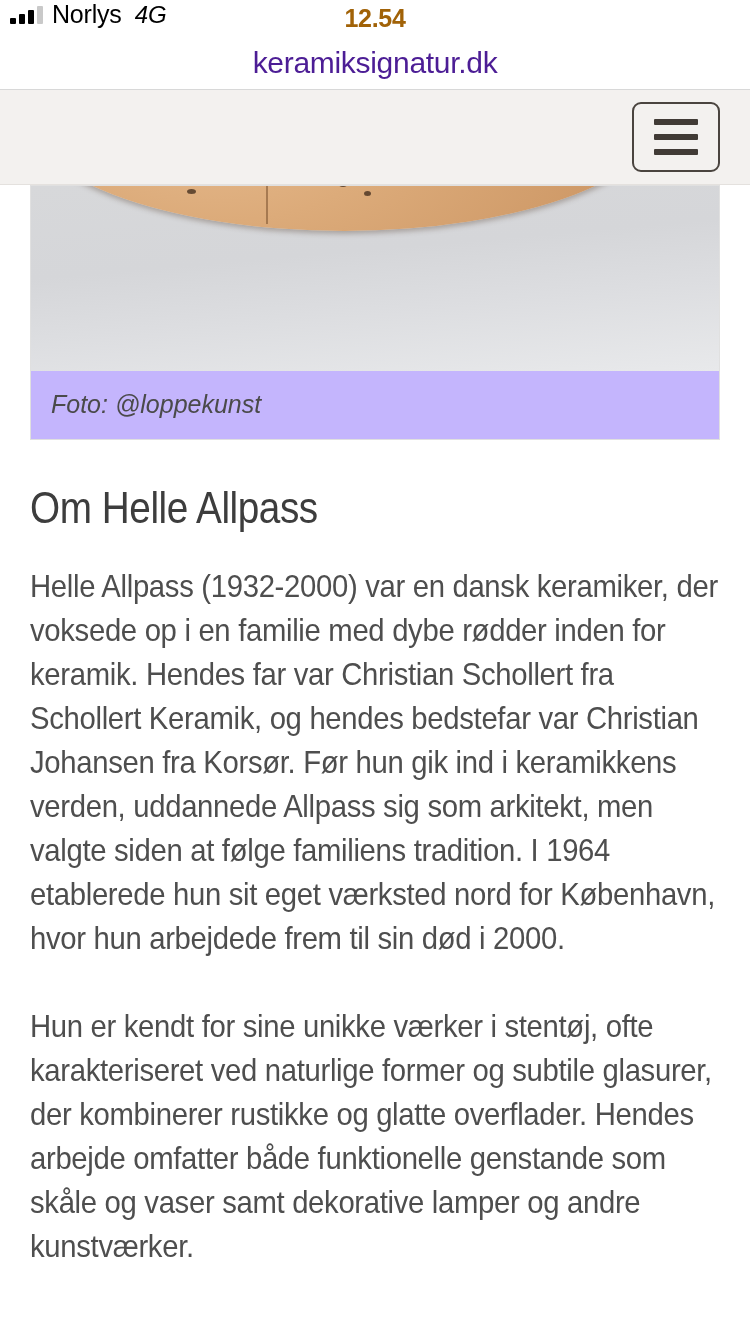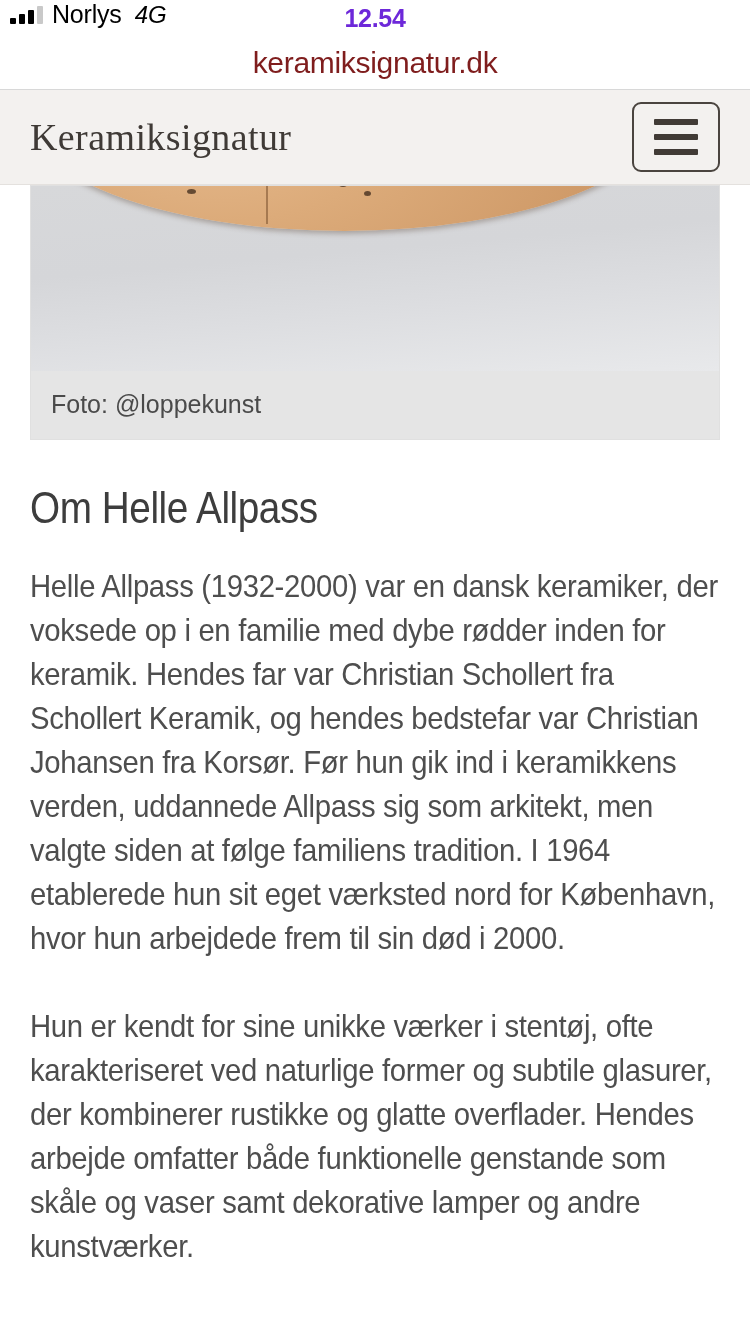--- a/index.html
+++ b/index.html
@@ -26,21 +26,21 @@
   .signal i:nth-child(3){ height:14px; }
   .signal i:nth-child(4){ height:18px; background:#c9c9c9; }
   .carrier { font-size:25px; color:#000; letter-spacing:-0.2px; }
   .network { font-size:24px; color:#000; margin-left:4px;font-style:italic; }
 
   .status-center {
     position:absolute; left:0; right:0; top:0; height:36px;
     display:flex; align-items:center; justify-content:center;
     pointer-events:none;
   }
-  .clock { font-size:25px; font-weight:bold; color:#6d28d9; letter-spacing:-0.3px; }
+  .clock { font-size:25px; font-weight:bold; color:#a16207; letter-spacing:-0.3px; }
 
   .status-right {
     margin-left:auto; display:flex; align-items:center; gap:8px;
     position:relative; z-index:2;
   }
   .alarm-icon { width:22px; height:22px; position:relative; }
   .alarm-icon .face {
     position:absolute; left:1px; top:3px; width:19px; height:19px;
     border-radius:50%; background:#000;
   }
@@ -68,21 +68,21 @@
     background:#8a8a8a; border-radius:0 2px 2px 0;
   }
 
   
   .url-bar {
     height:54px; width:100%;
     display:flex; align-items:center; justify-content:center;
     background:#ffffff;
     border-bottom:1px solid #d8d8d8;
   }
-  .url-text { font-size:30px; color:#7f1d1d; letter-spacing:-0.3px;text-align:center; }
+  .url-text { font-size:30px; color:#4c1d95; letter-spacing:-0.3px;text-align:center; }
 
   
   .site-header {
     height:95px; width:100%;
     background:#f3f1ef;
     display:flex; align-items:center;
     padding:0 30px;
     border-bottom:1px solid #e4e1de;
   }
   .brand {
@@ -137,23 +137,24 @@
     width:2px; height:42%;
     background:rgba(120,80,45,0.55);
   }
   .speck {
     position:absolute; border-radius:50%;
     background:rgba(60,40,25,0.75);
   }
   .figcaption {
     padding:19px 20px 20px;
     font-size:25px;
+    font-style:italic;
     color:#4a4a4a;
     font-family:"Liberation Sans", sans-serif;
-    background:#e5e5e5;
+    background:#c4b5fd;
   }
 
   .content { padding:0 30px; }
 
   h2.section-title {
     font-family:"Liberation Sans", sans-serif;
     font-size:45px;
     font-weight:400;
     color:#3d3d3d;
     letter-spacing:-0.5px;
@@ -196,21 +197,20 @@
     <span class="clock">12.54</span>
   </div>
 
 </div>
 
 <div class="url-bar">
   <span class="url-text">keramiksignatur.dk</span>
 </div>
 
 <div class="site-header">
-  <a class="brand">Keramiksignatur</a>
   <div class="menu-btn">
     <span></span>
       <span></span>
       <span></span>
   </div>
 </div>
 
 <div class="article">
 
   <figure class="figure">

